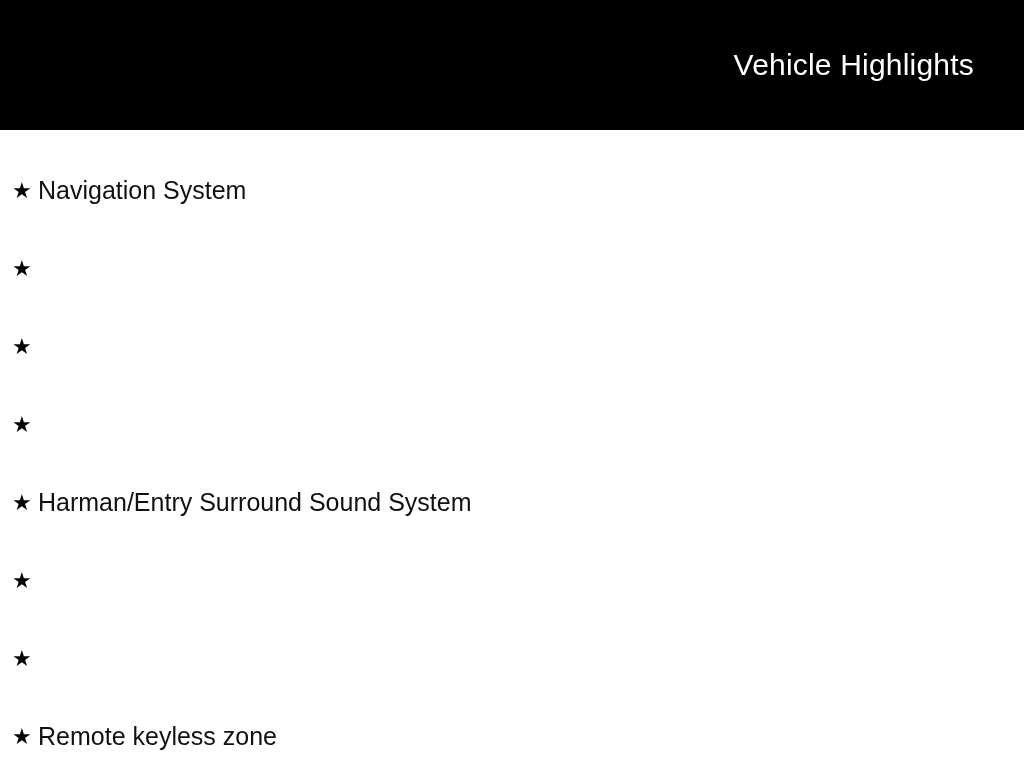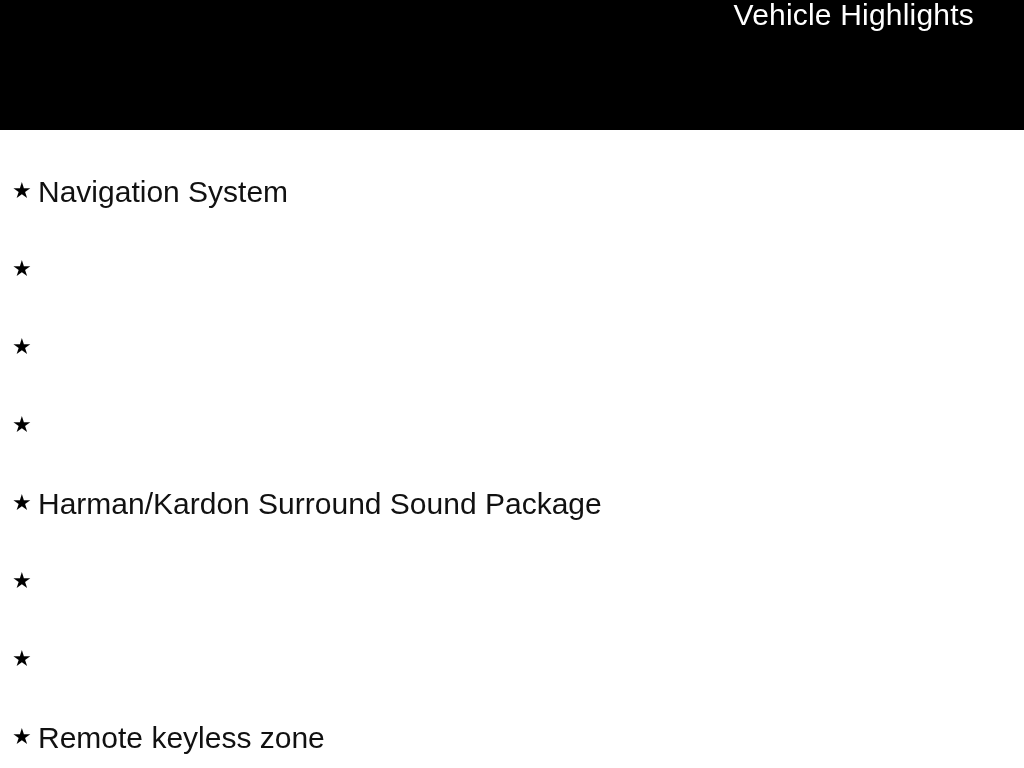--- a/index.html
+++ b/index.html
@@ -18,21 +18,21 @@
     width: 1024px;
     height: 768px;
     background: #ffffff;
   }
   .header-bar {
     position: relative;
     width: 100%;
     height: 130px;
     background: #000000;
     display: flex;
-    align-items: flex-start;
+    align-items: center;
     justify-content: flex-end;
     box-sizing: border-box;
     padding-right: 50px;
   }
   .header-title {
     color: #ffffff;
     font-size: 30px;
     font-weight: 400;
     letter-spacing: 0.2px;
     line-height: 1;
@@ -53,21 +53,21 @@
   .star-icon {
     flex: 0 0 auto;
     width: 26px;
     color: #000000;
     font-size: 22px;
     line-height: 1;
     text-align: left;
   }
   .highlight-label {
     color: #111111;
-    font-size: 30px;
+    font-size: 25px;
     font-weight: 400;
     line-height: 1.1;
     white-space: nowrap;
   }
 </style>
 </head>
 <body>
 
 <div class="page">
 
@@ -89,21 +89,21 @@
     <li class="highlight-item">
       <span class="star-icon">★</span>
     </li>
 
     <li class="highlight-item">
       <span class="star-icon">★</span>
     </li>
 
     <li class="highlight-item">
       <span class="star-icon">★</span>
-      <span class="highlight-label">Harman/Kardon Surround Sound Package</span>
+      <span class="highlight-label">Harman/Entry Surround Sound System</span>
     </li>
 
     <li class="highlight-item">
       <span class="star-icon">★</span>
     </li>
 
     <li class="highlight-item">
       <span class="star-icon">★</span>
     </li>
 

